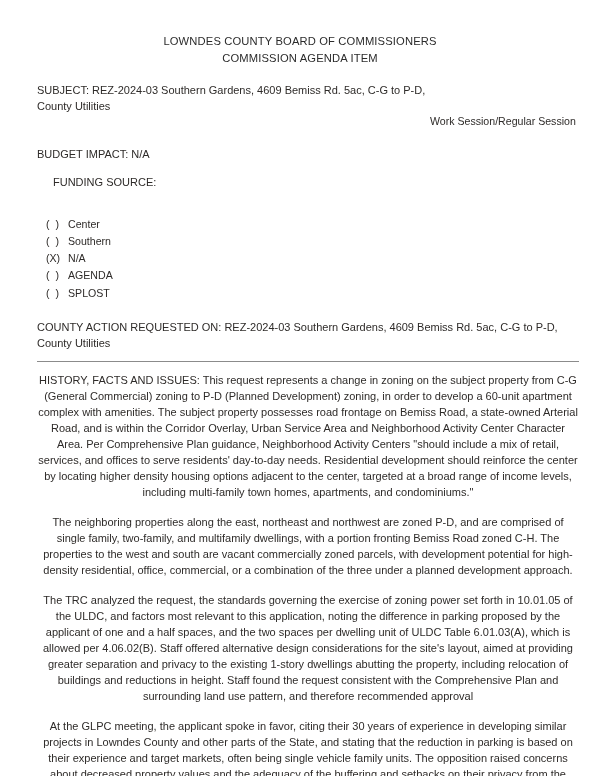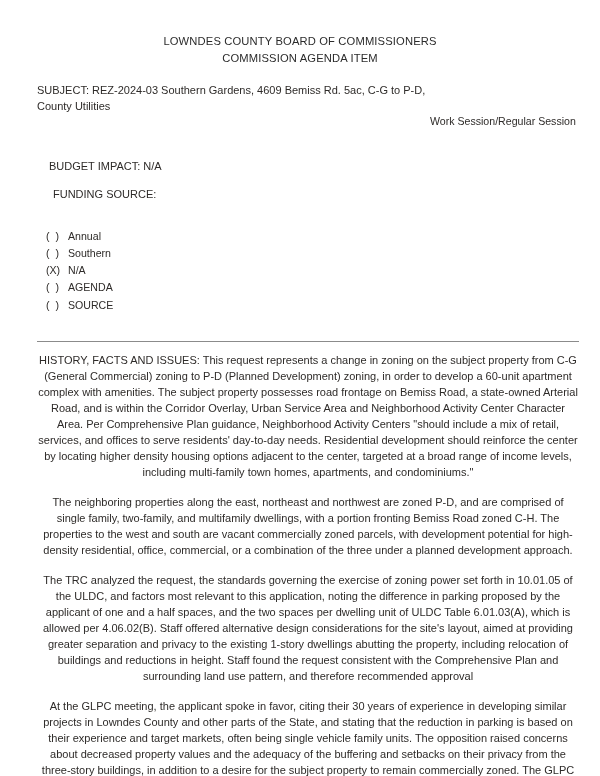--- a/index.html
+++ b/index.html
@@ -66,21 +66,21 @@
     width: 150px;
     font-size: 10.6px;
     line-height: 16.3px;
     color: #2e2b29;
   }
 
   .gap-sm { height: 10px; }
   .gap-md { height: 14px; }
   .gap-lg { height: 17px; }
 
-  .budget-line { margin: 12px; }
+  .budget-line { margin: 0; }
   .funding-line { margin: 12px; padding-left: 4px; }
 
   
   .fund-list {
     margin: 0;
     padding: 0;
     list-style: none;
   }
   .fund-item {
     display: flex;
@@ -136,42 +136,43 @@
     <div class="gap-lg"></div>
 
     <p class="para budget-line">BUDGET IMPACT: N/A</p>
     <p class="para funding-line">FUNDING SOURCE:</p>
 
     <div class="gap-md"></div>
 
     <ul class="fund-list">
       <li class="fund-item">
         <span class="fund-box">(  )</span>
-        <span class="fund-label">Annual</span>
+        <span class="fund-label">Center</span>
       </li>
       <li class="fund-item">
         <span class="fund-box">(  )</span>
         <span class="fund-label">Southern</span>
       </li>
       <li class="fund-item">
         <span class="fund-box">(X)</span>
         <span class="fund-label">N/A</span>
       </li>
       <li class="fund-item">
         <span class="fund-box">(  )</span>
         <span class="fund-label">AGENDA</span>
       </li>
       <li class="fund-item">
         <span class="fund-box">(  )</span>
-        <span class="fund-label">SOURCE</span>
+        <span class="fund-label">SPLOST</span>
       </li>
     </ul>
 
     <div class="gap-lg"></div>
 
+    <p class="para">COUNTY ACTION REQUESTED ON: REZ-2024-03 Southern Gardens, 4609 Bemiss Rd. 5ac, C-G to P-D, County Utilities</p>
 
     <div class="gap-sm"></div>
     <hr class="rule">
     <div class="gap-sm"></div>
 
     <p class="section-para">HISTORY, FACTS AND ISSUES: This request represents a change in zoning on the subject property from C-G (General Commercial) zoning to P-D (Planned Development) zoning, in order to develop a 60-unit apartment complex with amenities. The subject property possesses road frontage on Bemiss Road, a state-owned Arterial Road, and is within the Corridor Overlay, Urban Service Area and Neighborhood Activity Center Character Area. Per Comprehensive Plan guidance, Neighborhood Activity Centers "should include a mix of retail, services, and offices to serve residents' day-to-day needs. Residential development should reinforce the center by locating higher density housing options adjacent to the center, targeted at a broad range of income levels, including multi-family town homes, apartments, and condominiums."</p>
     <div class="gap-md"></div>
     <p class="section-para">The neighboring properties along the east, northeast and northwest are zoned P-D, and are comprised of single family, two-family, and multifamily dwellings, with a portion fronting Bemiss Road zoned C-H. The properties to the west and south are vacant commercially zoned parcels, with development potential for high-density residential, office, commercial, or a combination of the three under a planned development approach.</p>
     <div class="gap-md"></div>
     <p class="section-para">The TRC analyzed the request, the standards governing the exercise of zoning power set forth in 10.01.05 of the ULDC, and factors most relevant to this application, noting the difference in parking proposed by the applicant of one and a half spaces, and the two spaces per dwelling unit of ULDC Table 6.01.03(A), which is allowed per 4.06.02(B). Staff offered alternative design considerations for the site's layout, aimed at providing greater separation and privacy to the existing 1-story dwellings abutting the property, including relocation of buildings and reductions in height. Staff found the request consistent with the Comprehensive Plan and surrounding land use pattern, and therefore recommended approval</p>

